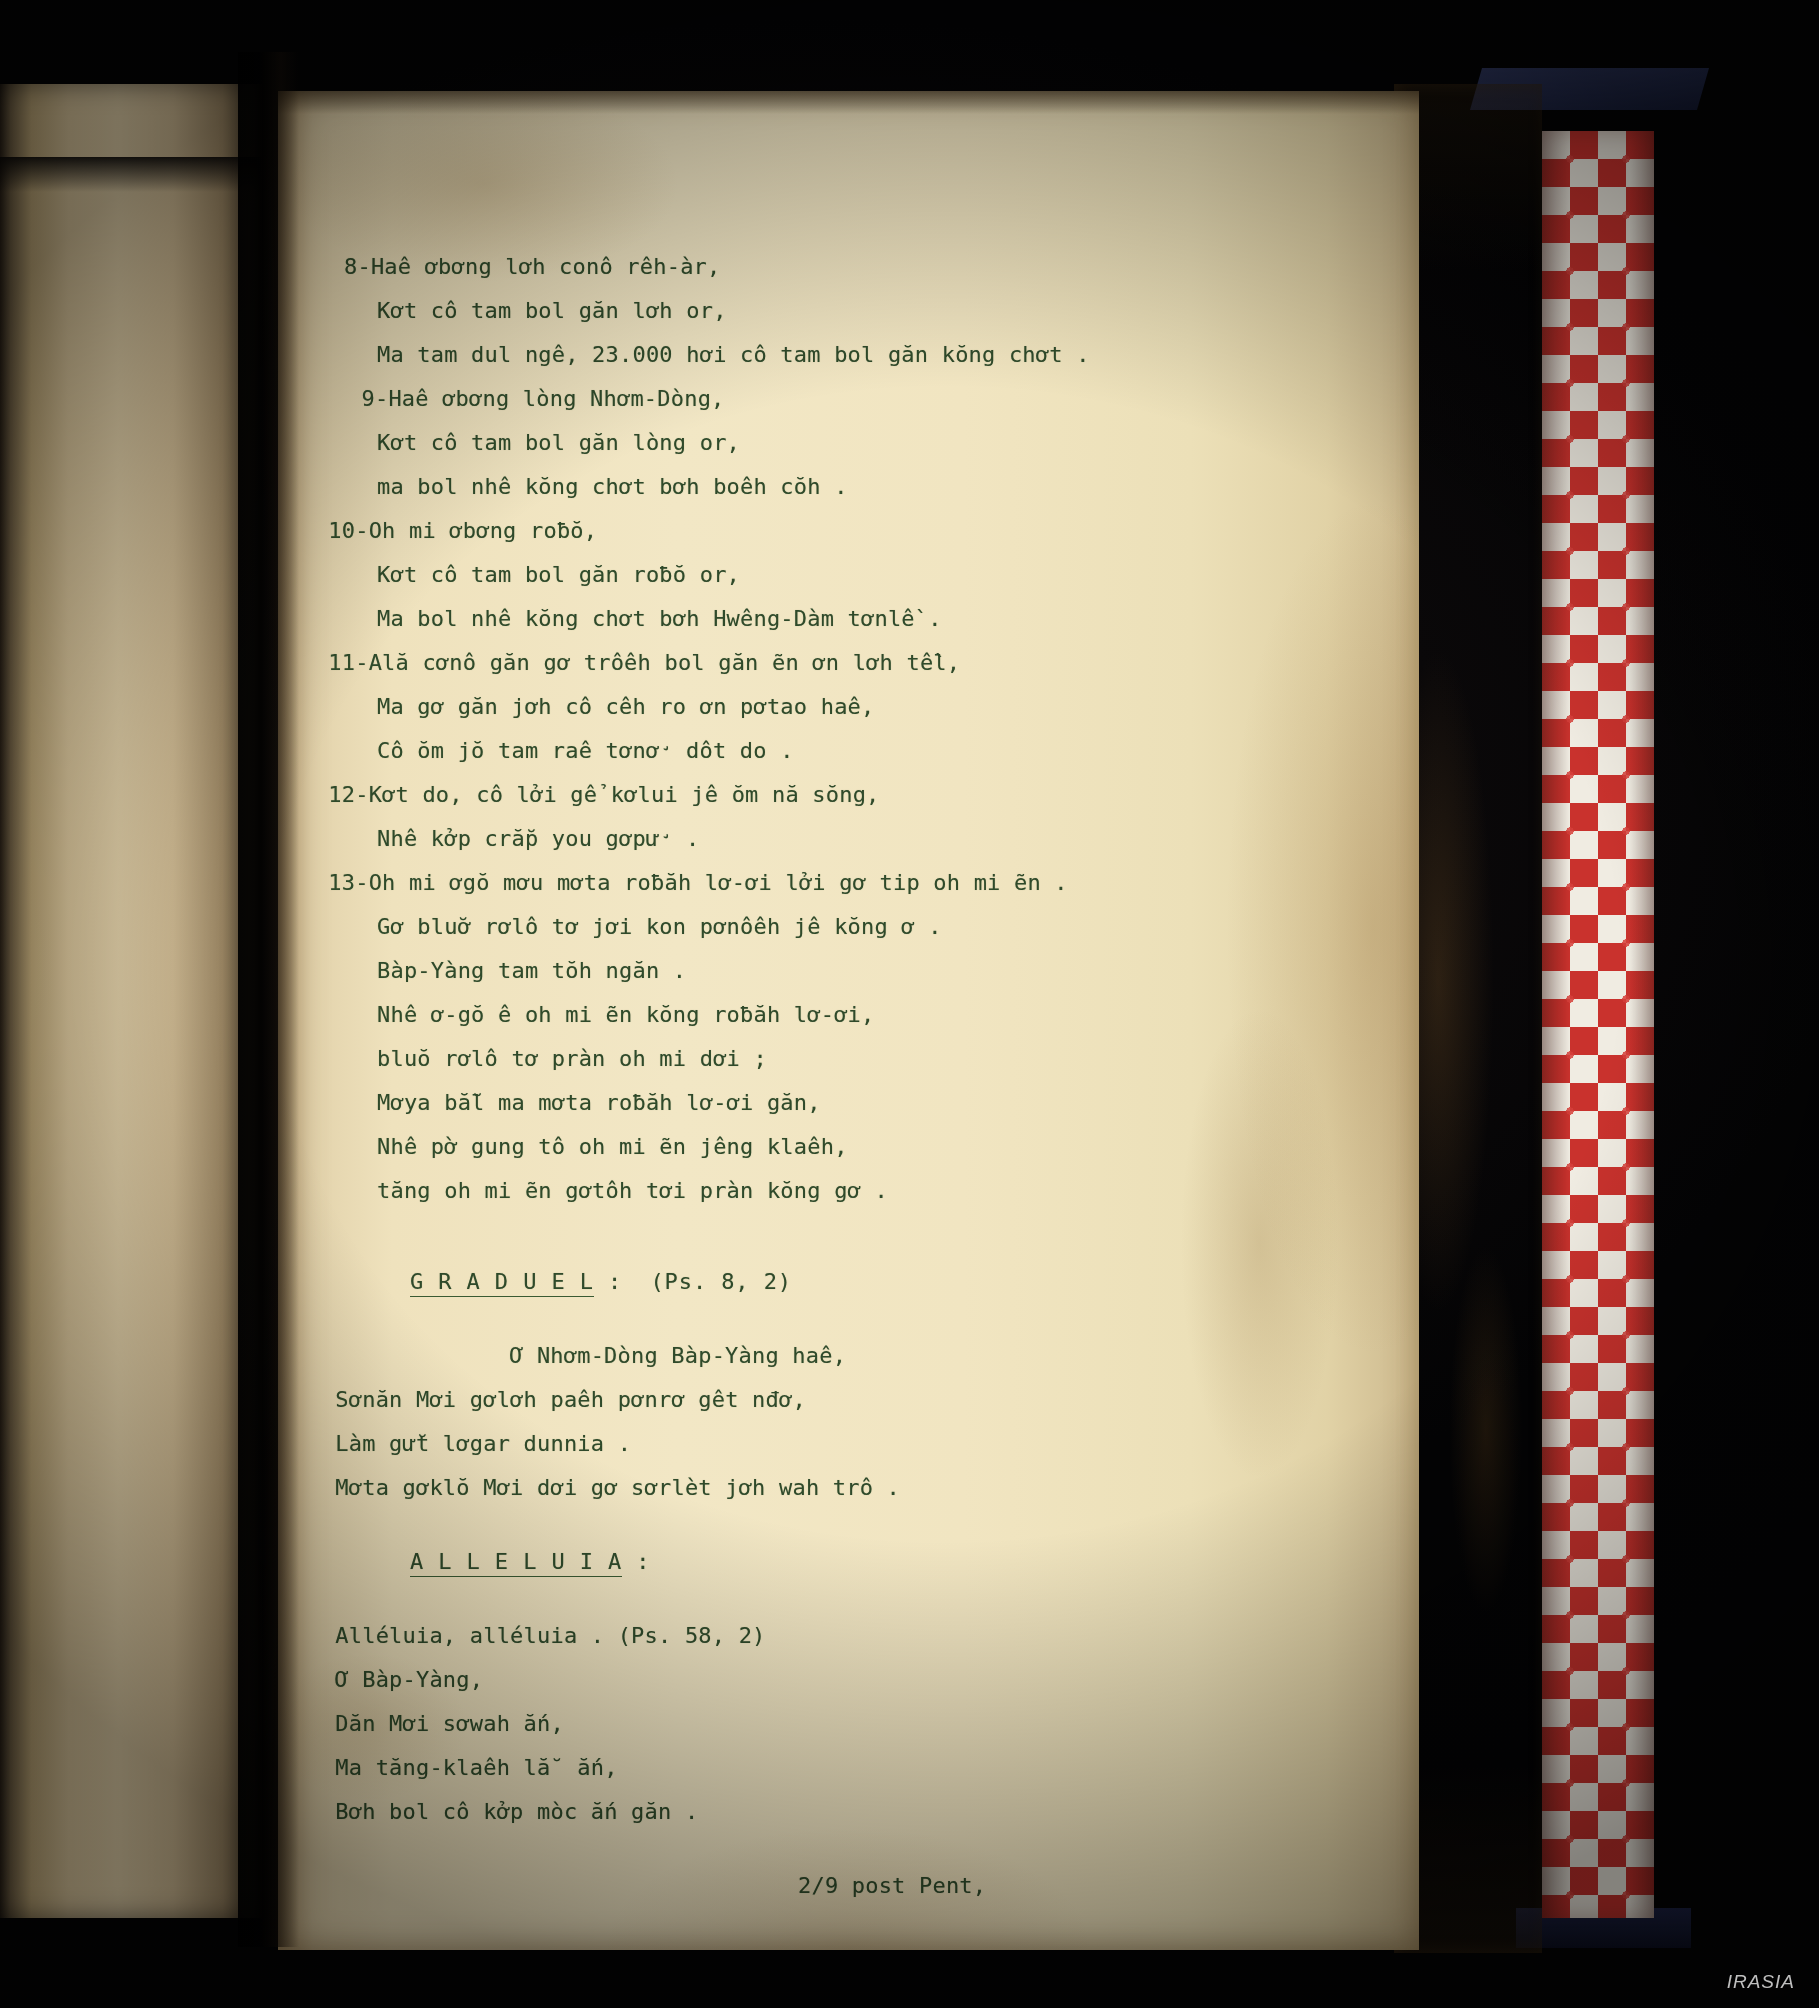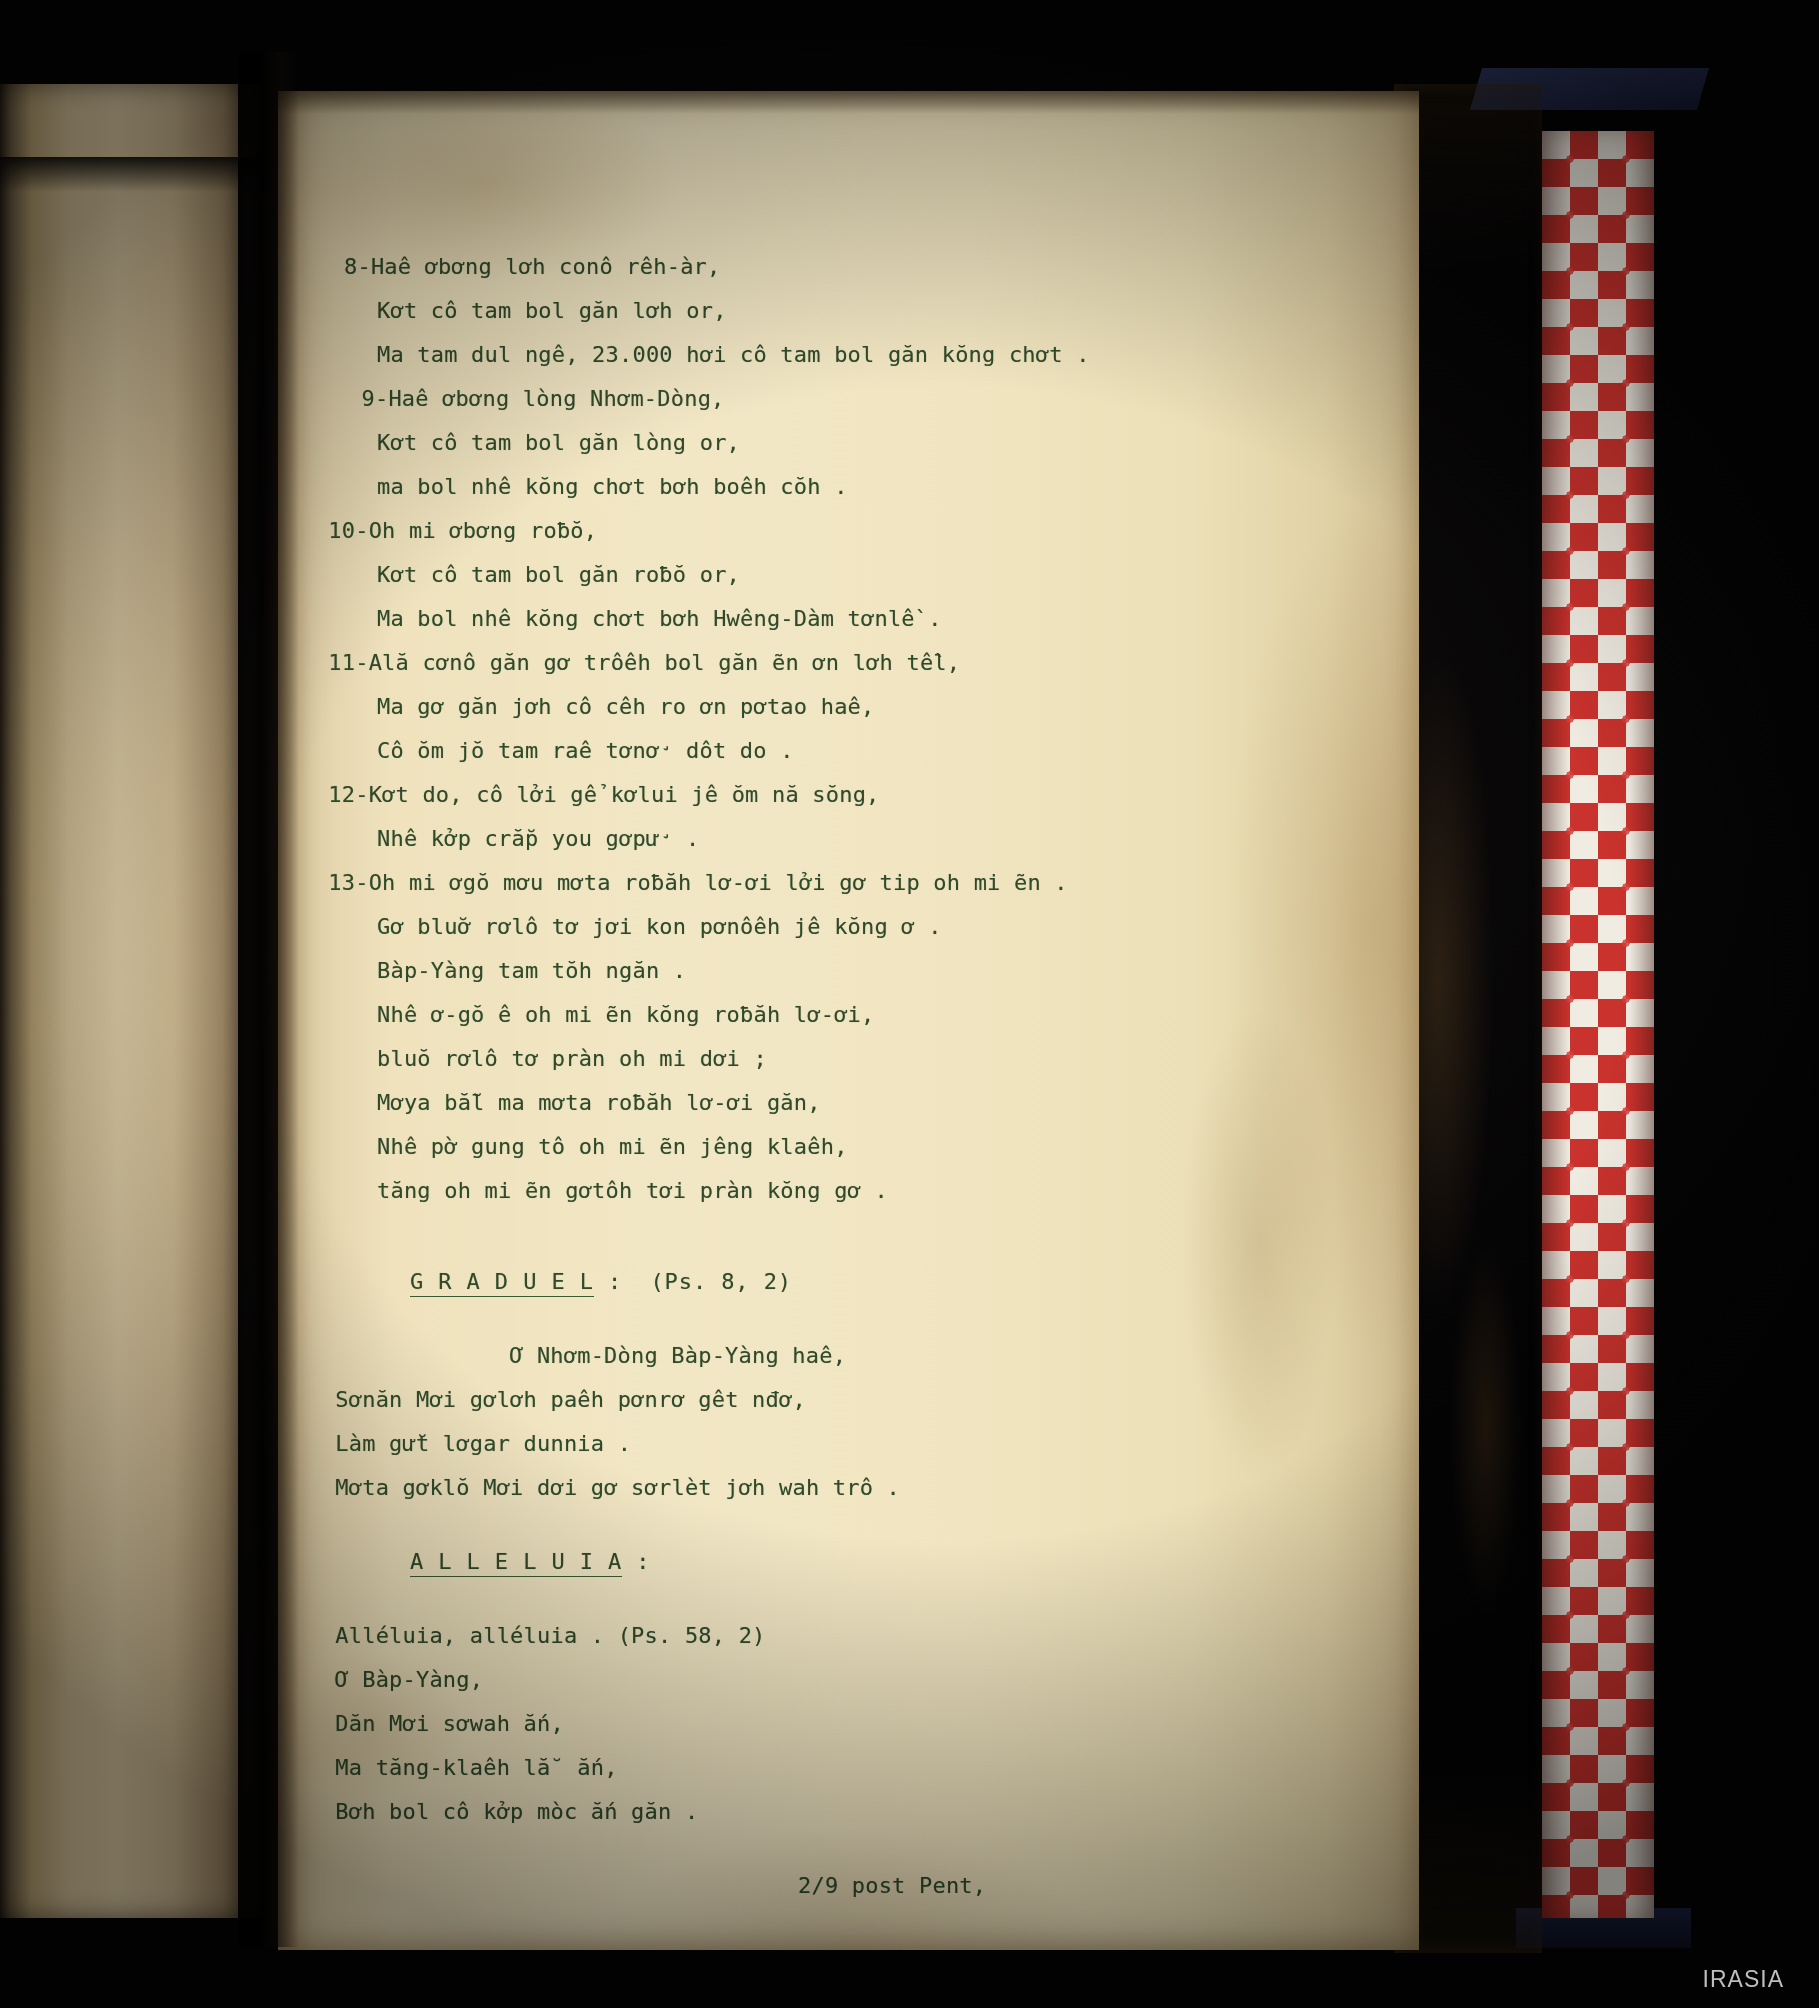--- a/index.html
+++ b/index.html
@@ -230,27 +230,28 @@
 
   .footer-note {
     margin-left: 454px;
     white-space: pre;
     font-size: 22px;
   }
 
   
   .watermark {
     position: absolute;
-    right: 35px;
+    right: 24px;
     bottom: 15.7px;
     color: #cfcfcf;
     font-family: "Liberation Sans", sans-serif;
-    font-size: 23px;
+    font-size: 19px;
     letter-spacing: 1px;
     opacity: 0.92;
+    font-style: italic;
   }
 
   
   .vignette {
     position: absolute;
     inset: 0;
     pointer-events: none;
     background: radial-gradient(ellipse 1223px 1048px at 52% 48%, rgba(0,0,0,0) 55%, rgba(0,0,0,0.45) 100%);
   }
 </style>

